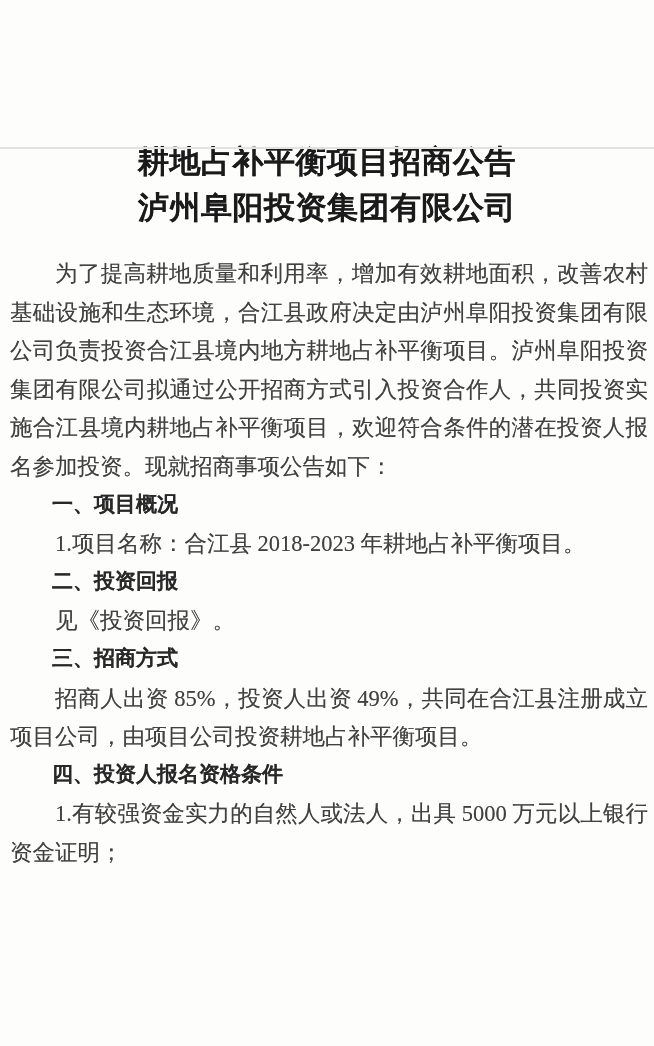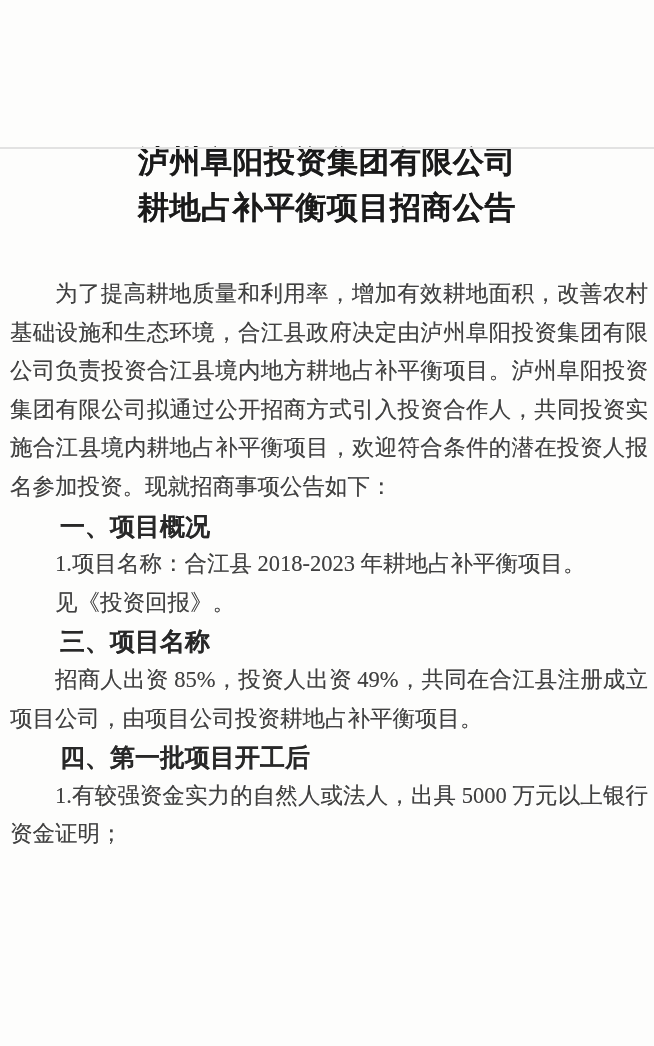--- a/index.html
+++ b/index.html
@@ -16,51 +16,52 @@
   .title {
     margin: 139px 0 0 0; text-align: center;
     font-family: "Liberation Serif", "DejaVu Serif", serif;
     font-weight: 700; font-size: 31px; line-height: 46px;
     color: var(--title-color, #1a1a1a);
     letter-spacing: 0.5px;
     text-shadow: 0 0 0.6px rgba(20,20,20,0.7);
   }
   .title .tline { display: block; }
   .doc-body {
-    margin-top: 44px; padding: 0 6px 0 10px;
+    margin-top: 24px; padding: 0 6px 0 10px;
     font-size: 22.5px; line-height: 38.6px;
     color: var(--text-color, #414141);
     text-shadow: 0 0 0.4px rgba(70,70,70,0.5);
   }
   .para {
     margin: 0; text-indent: 2em;
     text-align: justify; text-justify: inter-ideograph;
   }
   .heading {
     margin: 0; text-indent: 2em;
-    font-family: Liberation Sans, sans-serif;
-    font-weight: 700; font-size: 25px;
+    font-family: Liberation Mono, monospace;
+    font-weight: 700; font-size: 21px;
     color: var(--heading-color, #282828);
     text-shadow: 0 0 0.5px rgba(35,35,35,0.65);
   }
 </style>
 </head>
 <body>
 
 <div class="page">
   <div class="scan-edge"></div>
 
   <h1 class="title">
+    <span class="tline">耕地占补平衡项目招商公告</span>
     <span class="tline">泸州阜阳投资集团有限公司</span>
-    <span class="tline">耕地占补平衡项目招商公告</span>
   </h1>
 
   <div class="doc-body">
     <p class="para">为了提高耕地质量和利用率，增加有效耕地面积，改善农村基础设施和生态环境，合江县政府决定由泸州阜阳投资集团有限公司负责投资合江县境内地方耕地占补平衡项目。泸州阜阳投资集团有限公司拟通过公开招商方式引入投资合作人，共同投资实施合江县境内耕地占补平衡项目，欢迎符合条件的潜在投资人报名参加投资。现就招商事项公告如下：</p>
     <p class="heading">一、项目概况</p>
     <p class="para">1.项目名称：合江县 2018-2023 年耕地占补平衡项目。</p>
+    <p class="heading">二、投资回报</p>
     <p class="para">见《投资回报》。</p>
-    <p class="heading">三、项目名称</p>
+    <p class="heading">三、招商方式</p>
     <p class="para">招商人出资 85%，投资人出资 49%，共同在合江县注册成立项目公司，由项目公司投资耕地占补平衡项目。</p>
-    <p class="heading">四、第一批项目开工后</p>
+    <p class="heading">四、投资人报名资格条件</p>
     <p class="para">1.有较强资金实力的自然人或法人，出具 5000 万元以上银行资金证明；</p>
   </div>
 </div>
 
 </body></html>

